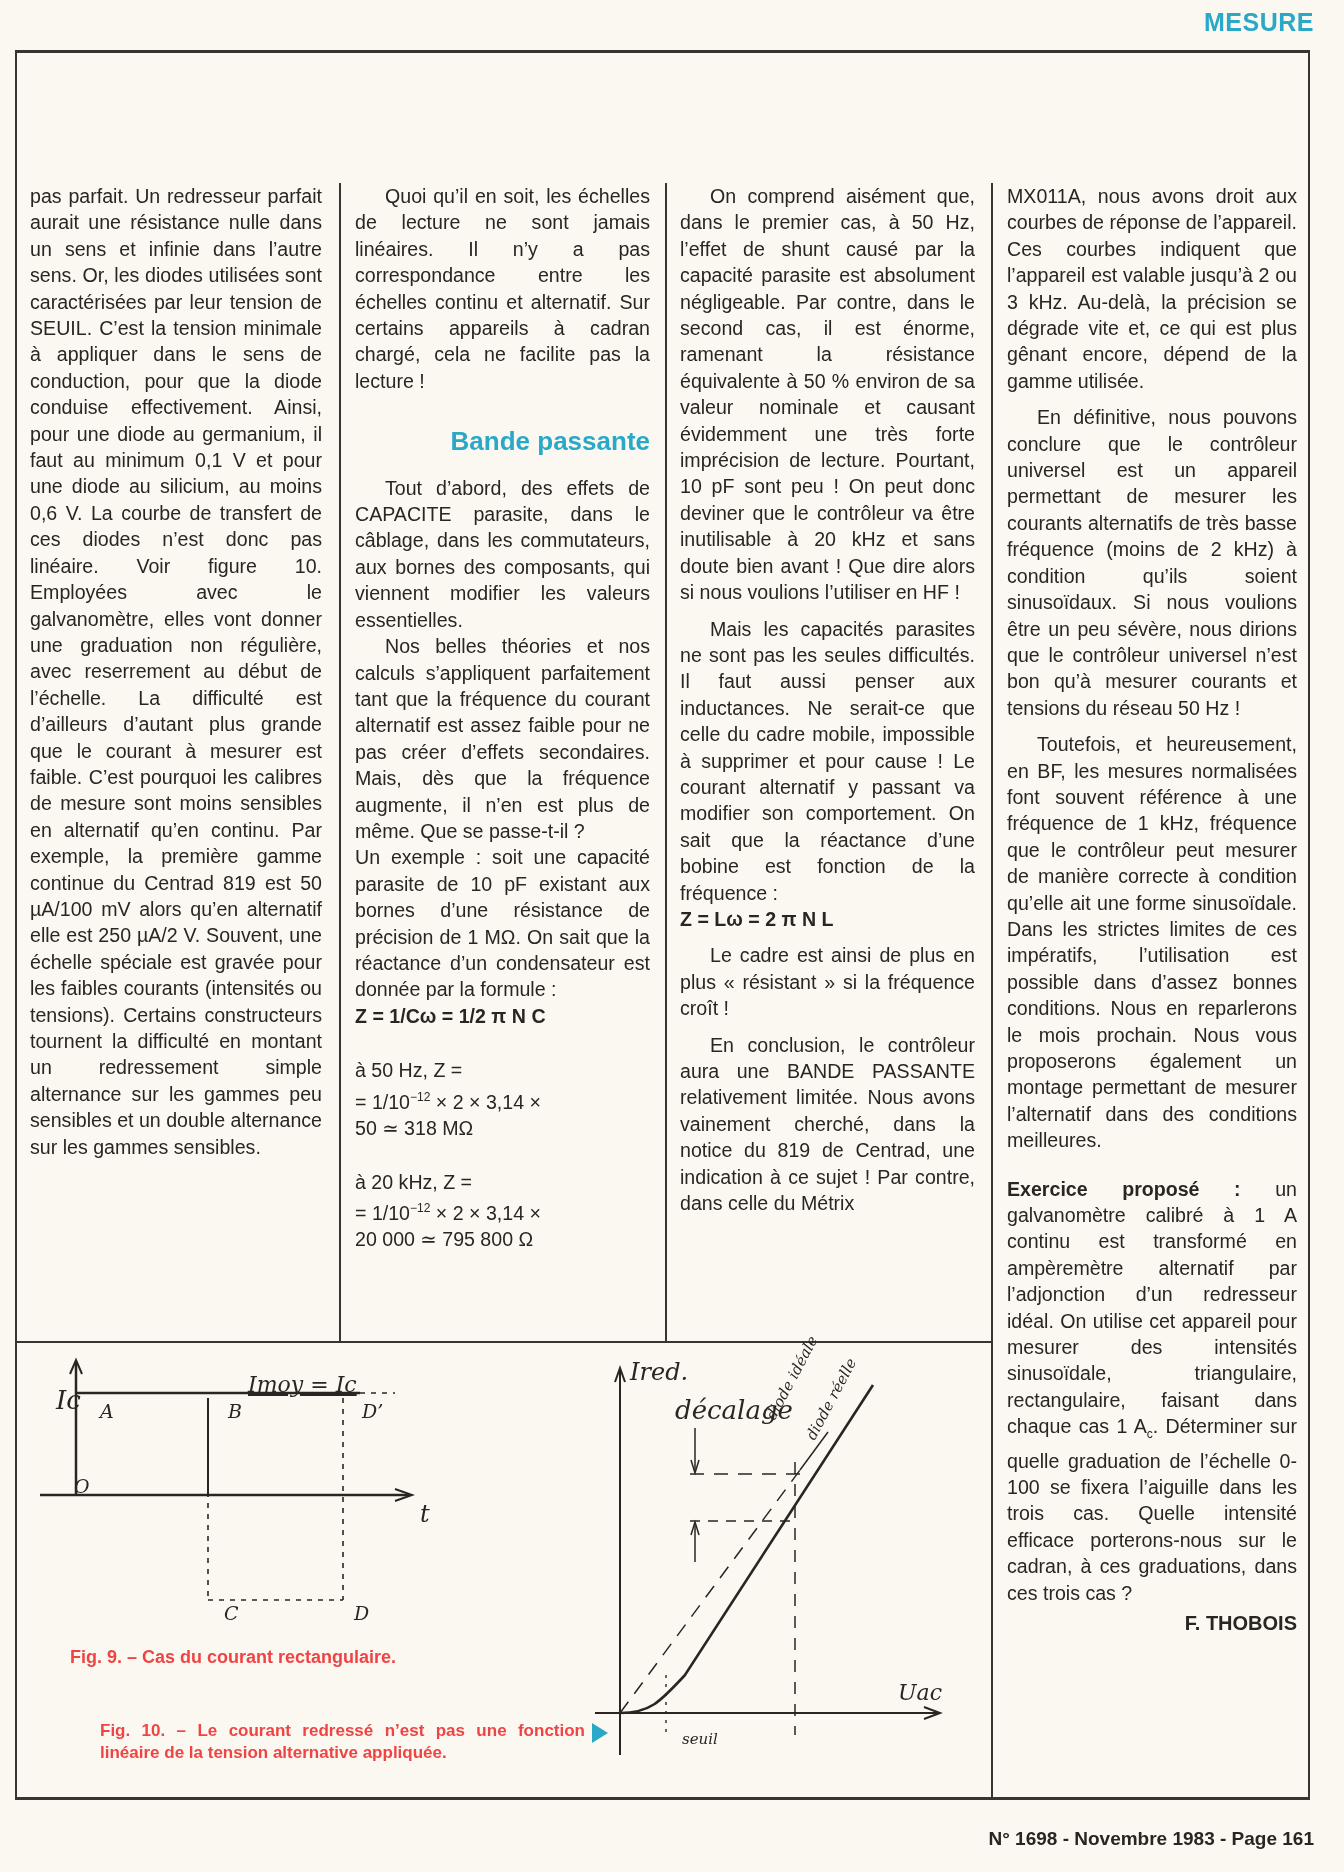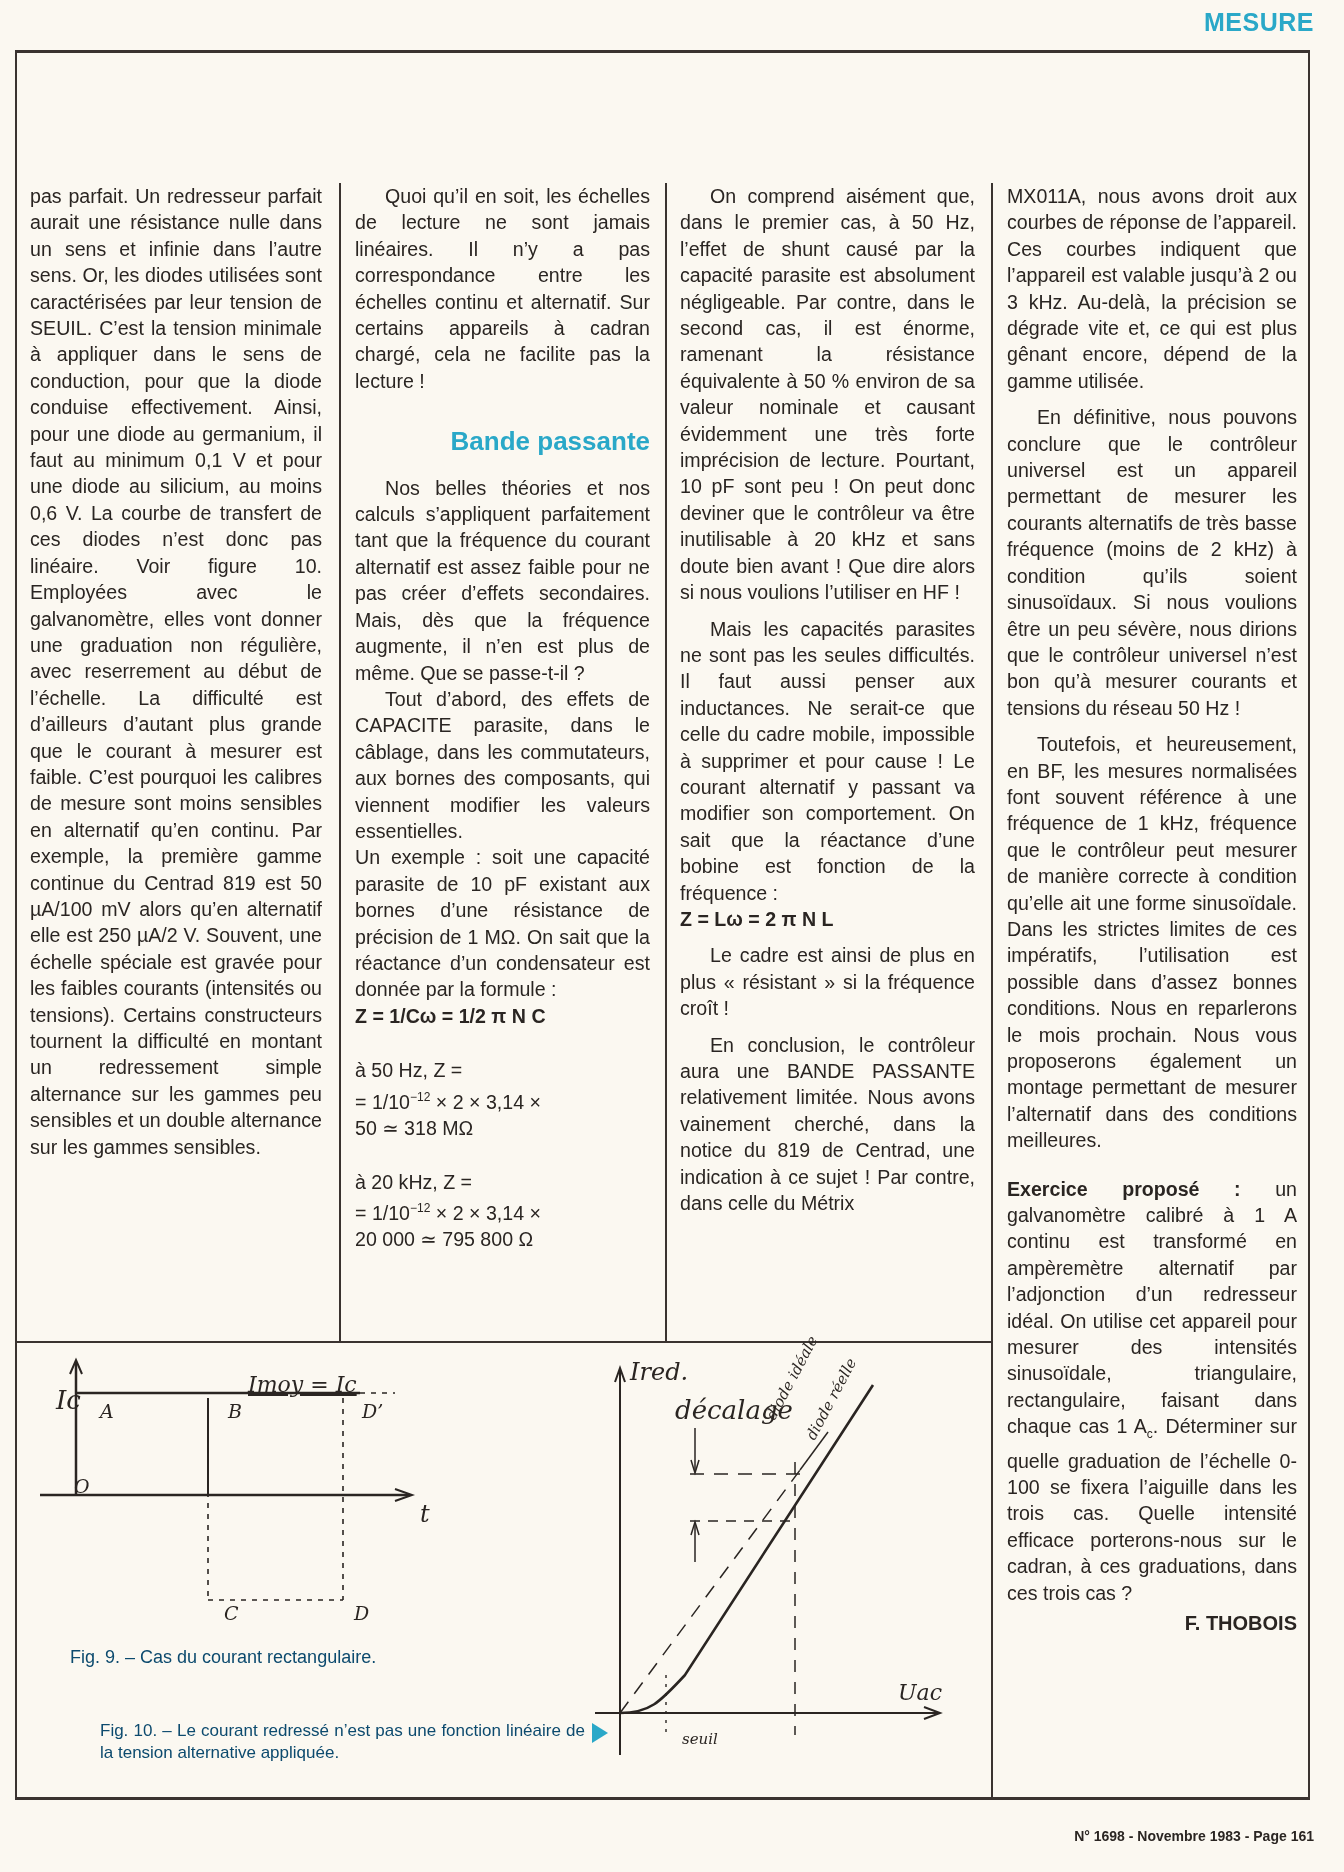--- a/index.html
+++ b/index.html
@@ -40,27 +40,27 @@
   .c4 { left: 1007px; width: 290px; }
   .vline { position: absolute; width: 2px; background: #3a3330; }
   .hline { position: absolute; height: 2px; background: #3a3330; }
   .section-heading {
     color: #2aa8c8; font-weight: bold; font-size: 26px;
     margin: 34px 0 20px 0; text-align: right;
   }
   .formula { text-align: left; margin: 12px 0 0 0; font-weight: bold; }
   .formula-block { text-align: left; margin-top: 28px; }
   .caption {
-    position: absolute; color: #0c4a6e; font-weight: normal;
+    position: absolute; color: #ef4444; font-weight: bold;
     font-size: 17px; line-height: 22px;
   }
   .byline { text-align: right; font-weight: bold; font-size: 20px; margin-top: 4px; }
   .footer {
     position: absolute; right: 30px; top: 1828px;
-    font-weight: bold; font-size: 14px; color: #2a2522;
+    font-weight: bold; font-size: 19px; color: #2a2522;
   }
   .fig-label {
     position: absolute;
     font-family: "DejaVu Serif", serif; font-style: italic;
     color: #2a2522;
   }
   svg { position: absolute; overflow: visible; }
   .tri-pointer {
     position: absolute; width: 0; height: 0;
     border-top: 10px solid transparent;
@@ -82,22 +82,22 @@
 
 <div class="hline" style="left:15px; top:1341px; width:977px;"></div>
 
 <div class="col c1">
   <p>pas parfait. Un redresseur parfait aurait une résistance nulle dans un sens et infinie dans l’autre sens. Or, les diodes utilisées sont caractérisées par leur tension de SEUIL. C’est la tension minimale à appliquer dans le sens de conduction, pour que la diode conduise effectivement. Ainsi, pour une diode au germanium, il faut au minimum 0,1 V et pour une diode au silicium, au moins 0,6 V. La courbe de transfert de ces diodes n’est donc pas linéaire. Voir figure 10. Employées avec le galvanomètre, elles vont donner une graduation non régulière, avec reserrement au début de l’échelle. La difficulté est d’ailleurs d’autant plus grande que le courant à mesurer est faible. C’est pourquoi les calibres de mesure sont moins sensibles en alternatif qu’en continu. Par exemple, la première gamme continue du Centrad 819 est 50 µA/100 mV alors qu’en alternatif elle est 250 µA/2 V. Souvent, une échelle spéciale est gravée pour les faibles courants (intensités ou tensions). Certains constructeurs tournent la difficulté en montant un redressement simple alternance sur les gammes peu sensibles et un double alternance sur les gammes sensibles.</p>
 </div>
 
 <div class="col c2">
   <p class="ind">Quoi qu’il en soit, les échelles de lecture ne sont jamais linéaires. Il n’y a pas correspondance entre les échelles continu et alternatif. Sur certains appareils à cadran chargé, cela ne facilite pas la lecture !</p>
   <div class="section-heading">Bande passante</div>
+  <p class="ind">Tout d’abord, des effets de CAPACITE parasite, dans le câblage, dans les commutateurs, aux bornes des composants, qui viennent modifier les valeurs essentielles.</p>
   <p class="ind">Nos belles théories et nos calculs s’appliquent parfaitement tant que la fréquence du courant alternatif est assez faible pour ne pas créer d’effets secondaires. Mais, dès que la fréquence augmente, il n’en est plus de même. Que se passe-t-il ?</p>
-  <p class="ind">Tout d’abord, des effets de CAPACITE parasite, dans le câblage, dans les commutateurs, aux bornes des composants, qui viennent modifier les valeurs essentielles.</p>
   <p>Un exemple : soit une capacité parasite de 10 pF existant aux bornes d’une résistance de précision de 1 MΩ. On sait que la réactance d’un condensateur est donnée par la formule :</p>
   <p class="formula">Z = 1/Cω = 1/2 π N C</p>
   <div class="formula-block">
     <div>à 50 Hz, Z =</div>
     <div><span>= 1/10</span><sup>−12</sup><span> × 2 × 3,14 ×</span></div>
     <div>50 ≃ 318 MΩ</div>
   </div>
   <div class="formula-block">
     <div>à 20 kHz, Z =</div>
     <div><span>= 1/10</span><sup>−12</sup><span> × 2 × 3,14 ×</span></div>

